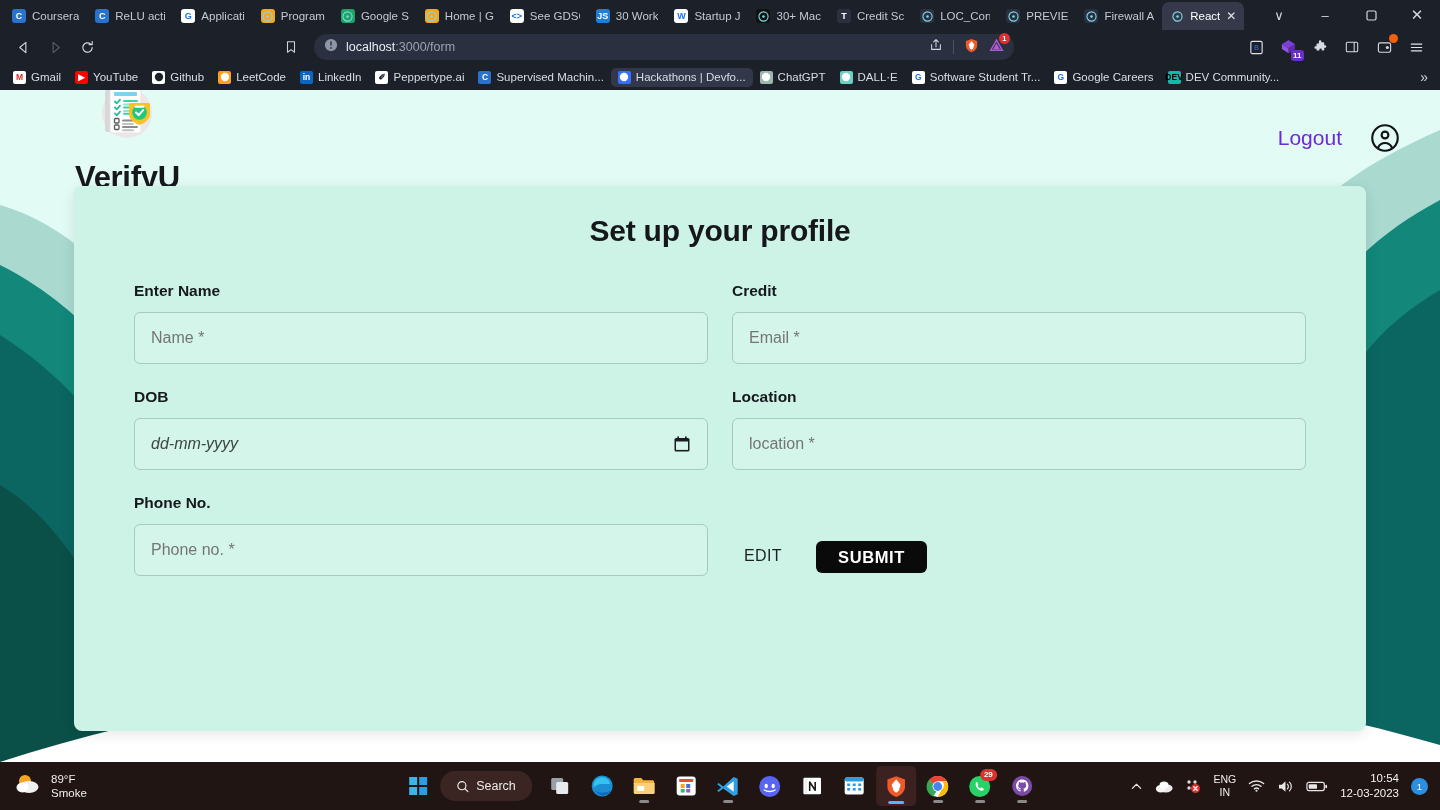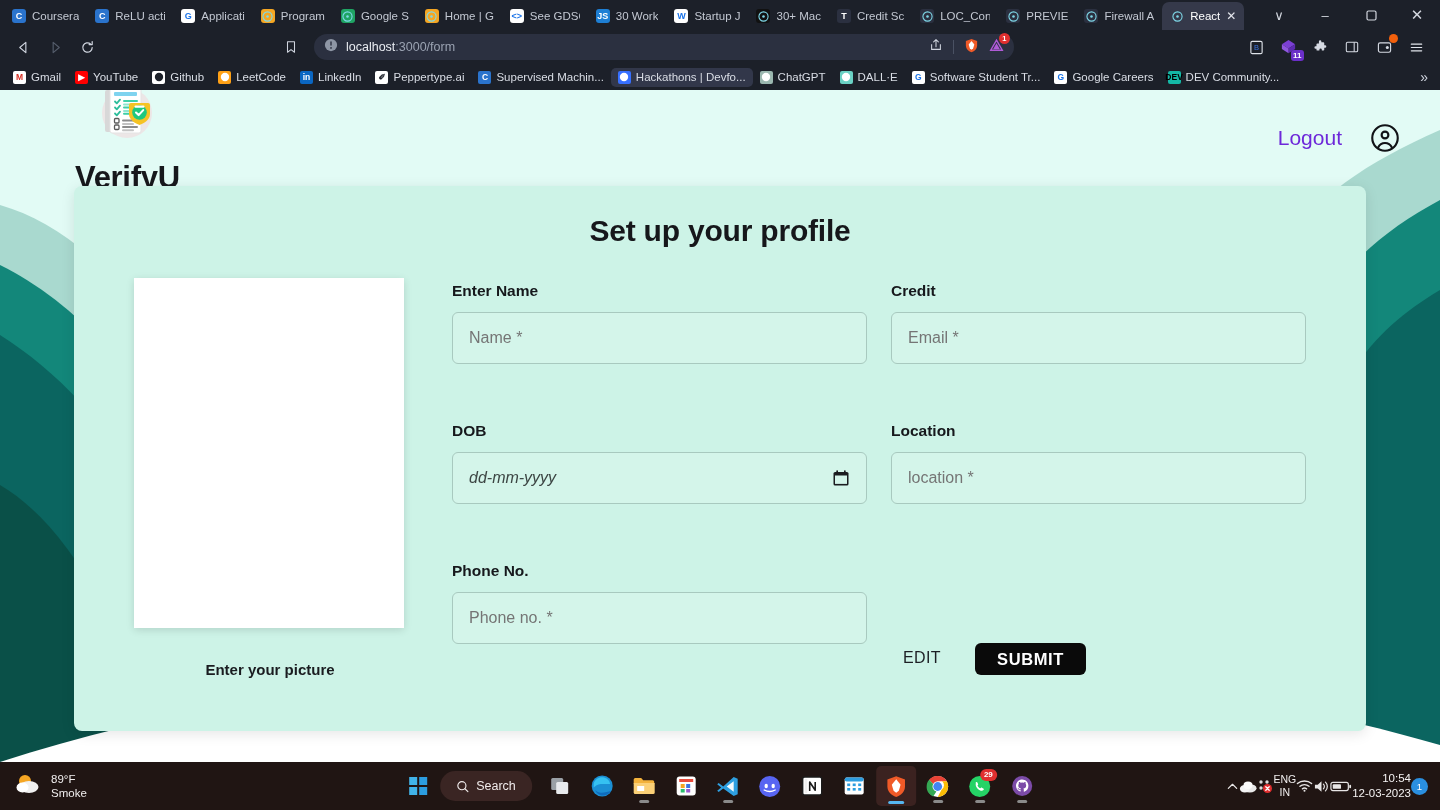--- a/index.html
+++ b/index.html
@@ -103,21 +103,21 @@
   }
   .tb-weather { display: flex; align-items: center; gap: 9px; padding-left: 14px; width: 230px; }
   .tb-weather-txt { font-size: 11.5px; color: #f0eeee; line-height: 1.25; }
   .tb-center { position: absolute; left: 50%; transform: translateX(-50%); display: flex; align-items: center; gap: 2px; }
   .tb-ic { width: 40px; height: 40px; display: flex; align-items: center; justify-content: center; position: relative; border-radius: 5px; }
   .tb-ic.active { background: #3b2220; }
   .tb-ic.active::after { content:""; position:absolute; bottom:2px; left:50%; transform:translateX(-50%); width:16px; height:3px; border-radius:2px; background:#56b6f0; }
   .tb-ic.open::after { content:""; position:absolute; bottom:3px; left:50%; transform:translateX(-50%); width:10px; height:3px; border-radius:2px; background:#8a8a8a; }
   .tb-search { display:flex; align-items:center; gap:7px; background:#3a2523; border-radius:18px; height:30px; padding:0 16px; color:#efeaea; font-size:12.5px; margin-right:6px; }
   .badge-tb { position:absolute; top:3px; right:3px; background:#e02f2f; color:#fff; font-size:8px; font-weight:bold; border-radius:8px; padding:1px 4px; line-height:1.2; }
-  .tb-right { margin-left: auto; display: flex; align-items: center; gap: 0; padding-right: 12px; color: #e8e6e6; }
+  .tb-right { margin-left: auto; display: flex; align-items: center; gap: 12px; padding-right: 12px; color: #e8e6e6; }
   .tray-ic { display:flex; align-items:center; justify-content:center; position:relative; }
   .lang { font-size: 10.5px; text-align: center; line-height: 1.25; color:#f0eeee; }
   .clock { font-size: 11.5px; text-align: right; line-height: 1.3; color:#f4f2f2; }
   .notif-dot { width:17px; height:17px; border-radius:50%; background:#2a8fe0; color:#fff; font-size:9.5px; display:flex; align-items:center; justify-content:center; }
 </style>
 </head>
 <body>
 
 <div class="browser">
 
@@ -473,24 +473,20 @@
             <path d="M6.6 19.4a6 6 0 0 1 10.8 0" fill="none" stroke="#111317" stroke-width="1.7" stroke-linecap="round"></path>
           </svg>
       </span>
     </div>
   </div>
 
   <div class="card">
     <div class="card-title">Set up your profile</div>
 
     <div class="card-body">
-      <div class="photo-col">
-        <div class="photo-box"></div>
-        <div class="photo-label">Enter your picture</div>
-      </div>
 
       <div class="fields">
 
         <div>
           <div class="field-label">Enter Name</div>
           <input class="inp" type="text" placeholder="Name *" style="">
         </div>
 
         <div>
           <div class="field-label">Credit</div>

